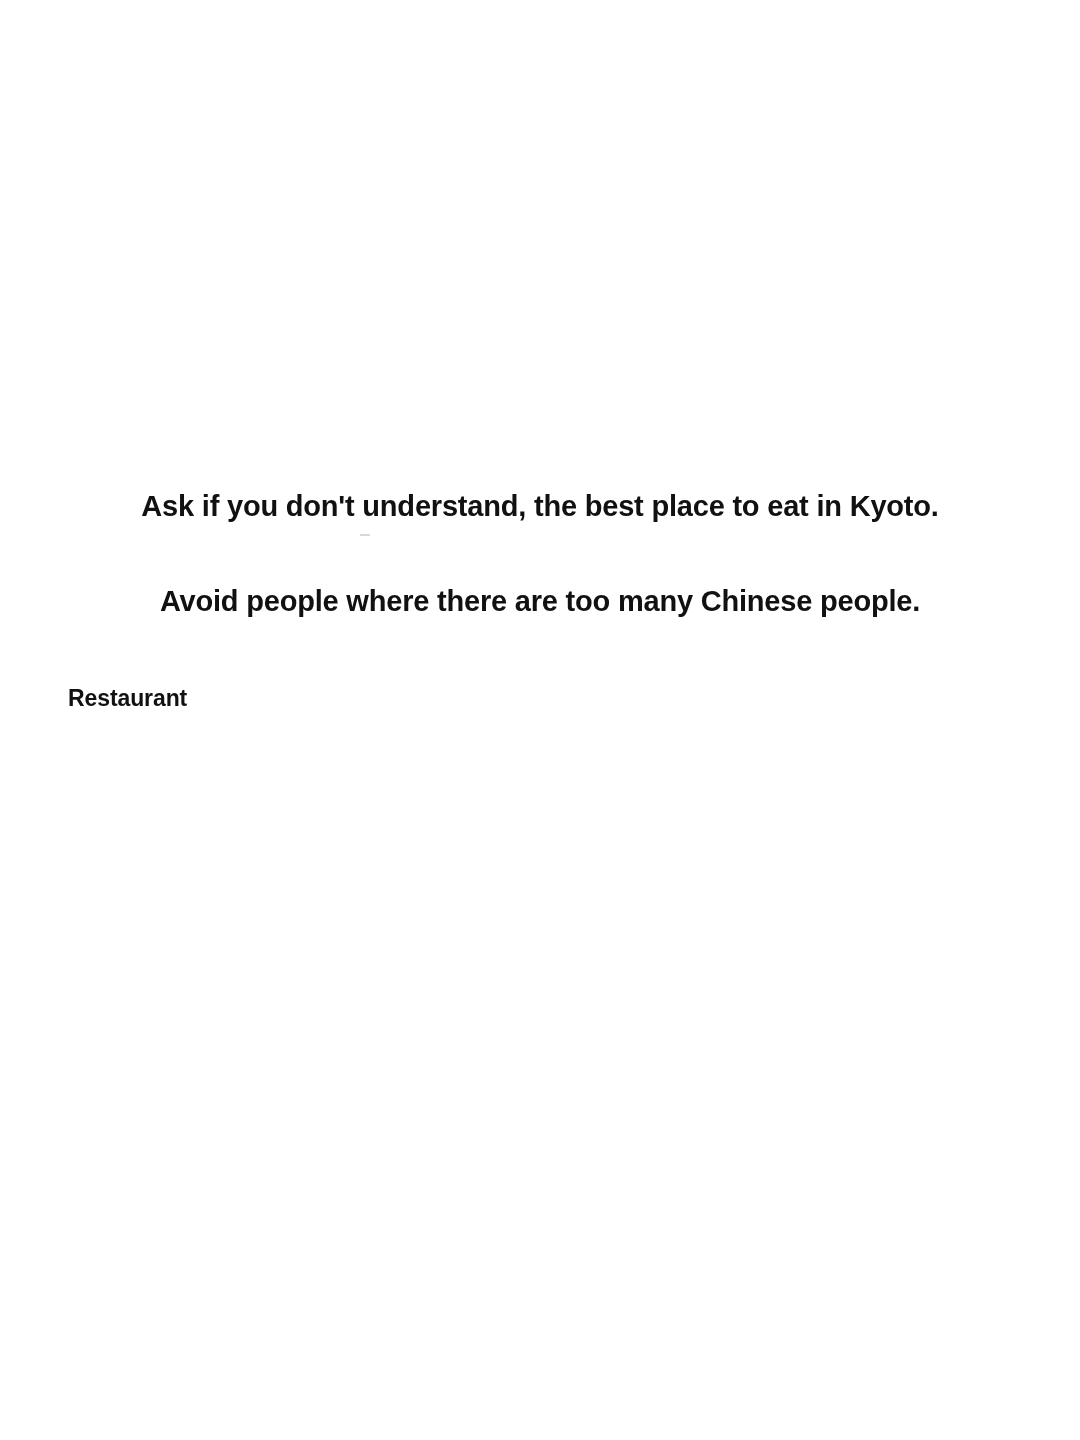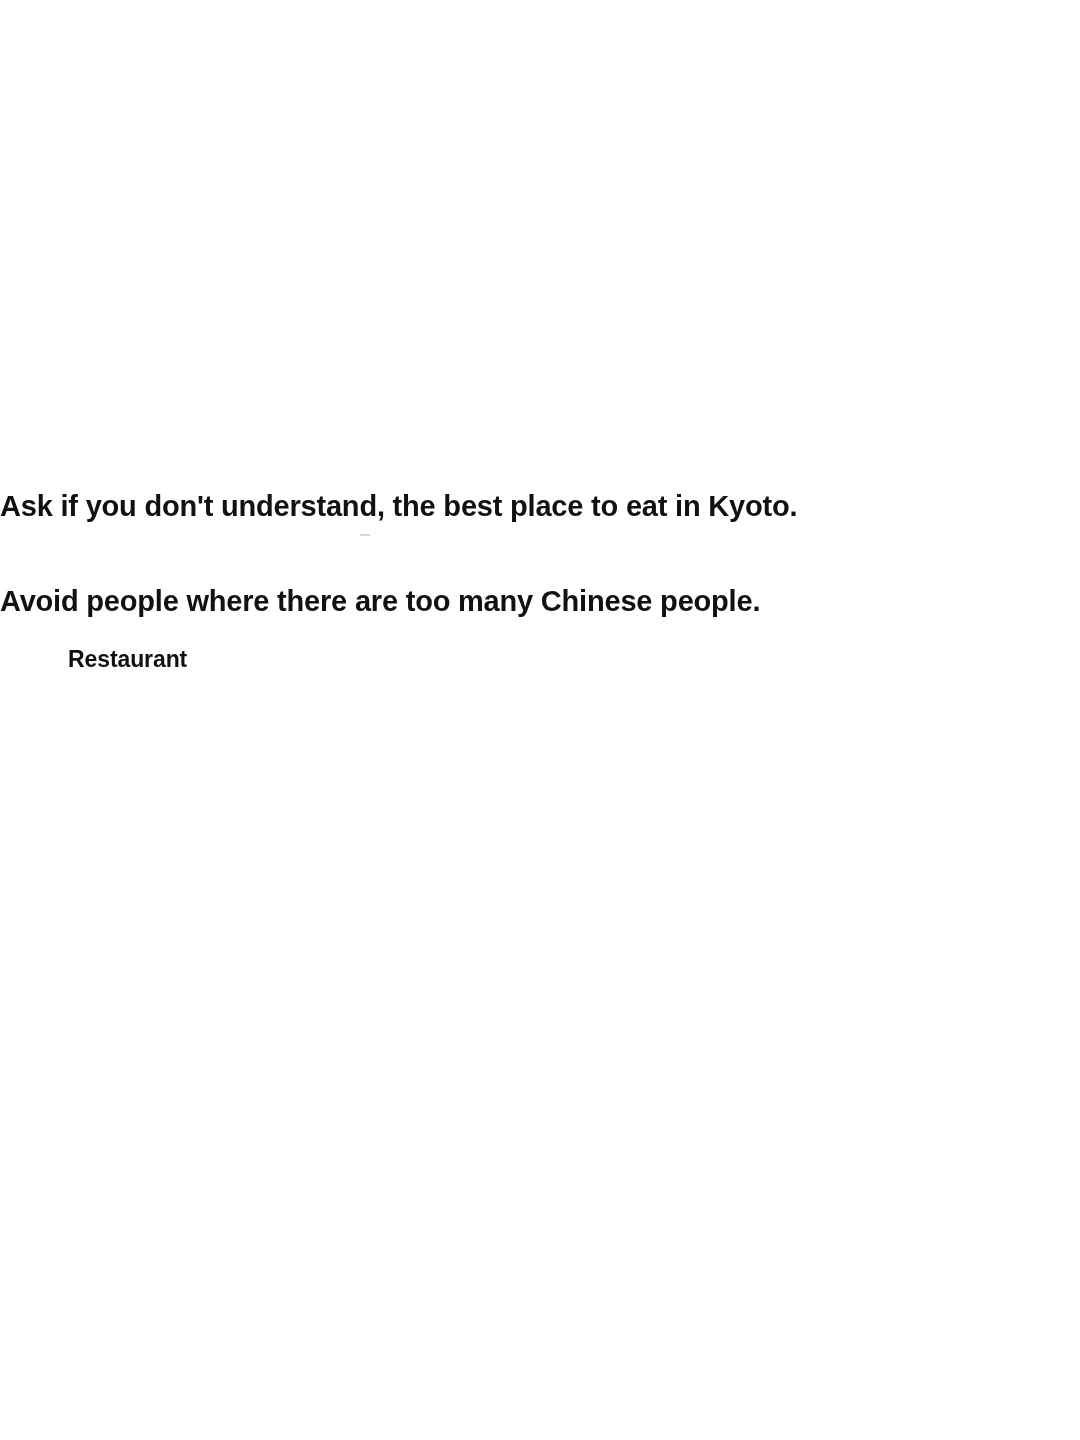--- a/index.html
+++ b/index.html
@@ -18,37 +18,38 @@
   .page {
     position: relative;
     width: 1080px;
     height: 1440px;
     box-sizing: border-box;
   }
   .line-primary {
     position: absolute;
     left: 0;
     width: 1080px;
+    text-align: center;
     font-weight: bold;
     font-size: 29px;
     letter-spacing: -0.2px;
     color: #111111;
     line-height: 1.25;
     white-space: nowrap;
   }
   .line-1 {
     top: 488px;
   }
   .line-2 {
     top: 583px;
   }
   .label-restaurant {
     position: absolute;
     left: 68px;
-    top: 646px;
+    top: 685px;
     font-weight: bold;
     font-size: 23px;
     color: #111111;
     letter-spacing: -0.1px;
   }
   .tiny-mark {
     position: absolute;
     left: 360px;
     top: 534px;
     width: 10px;

